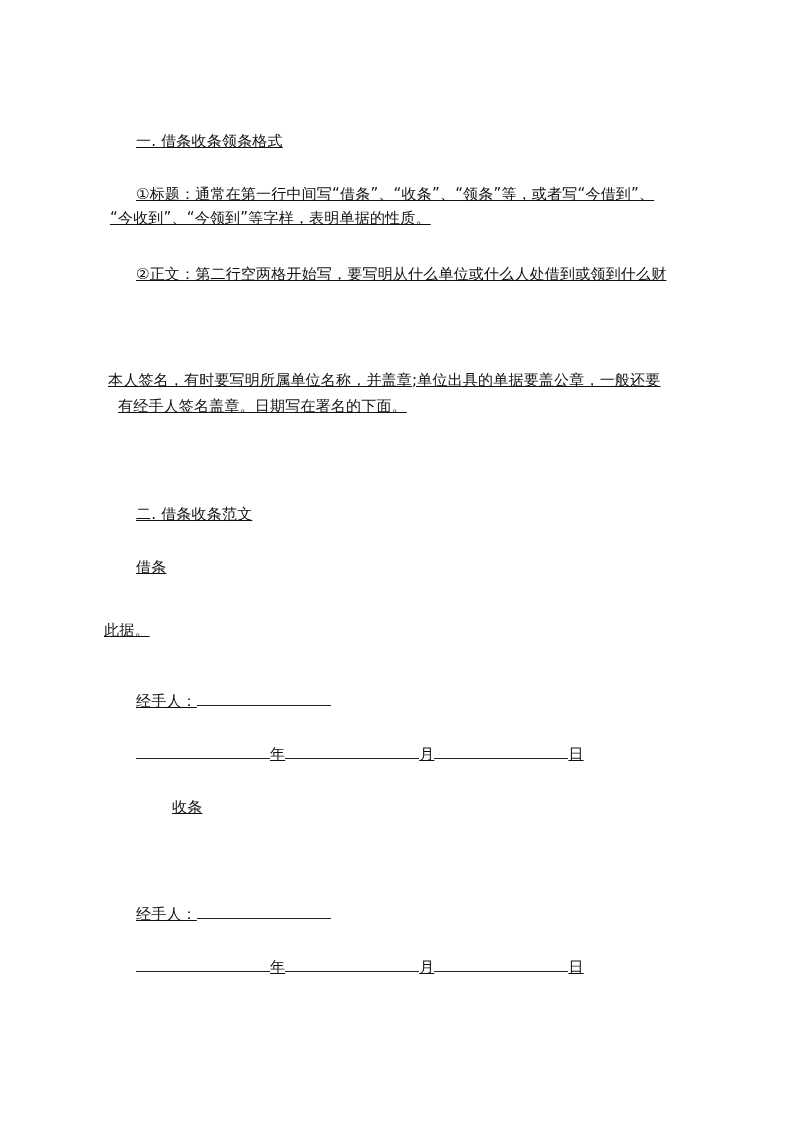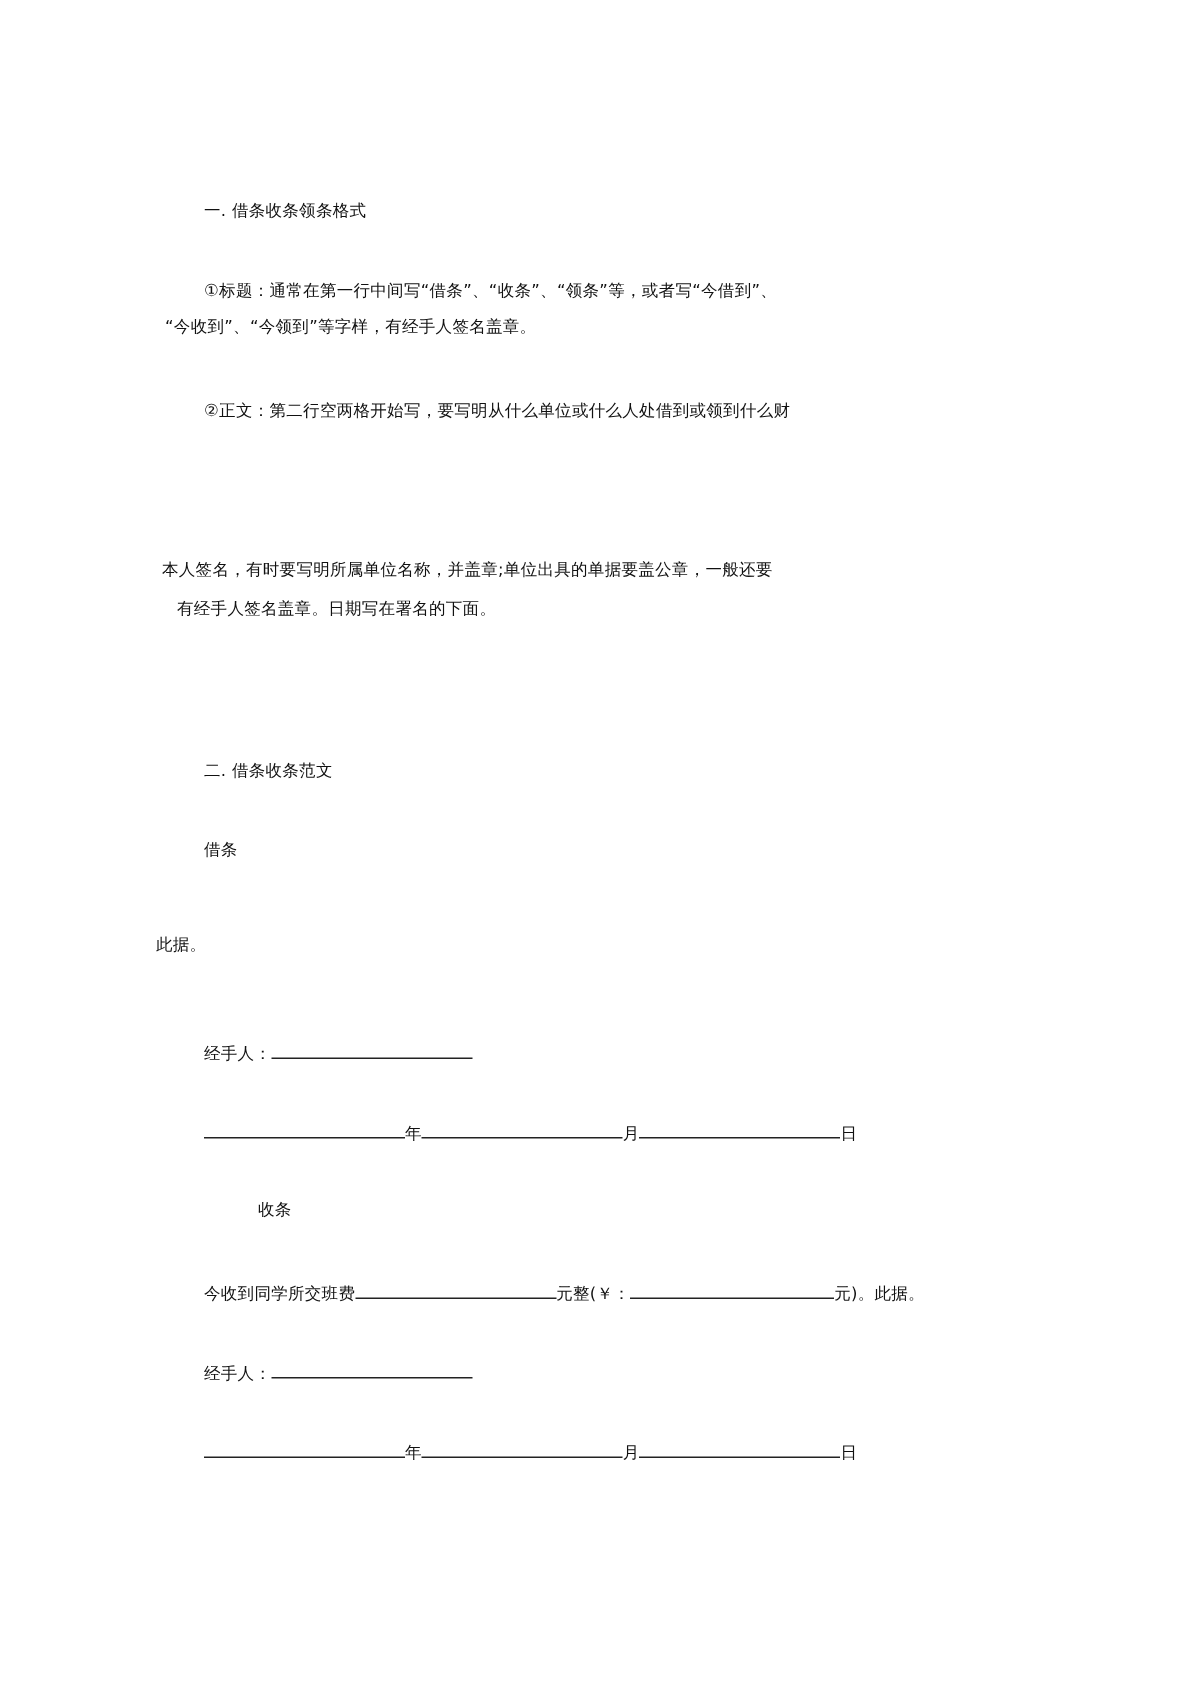--- a/index.html
+++ b/index.html
@@ -1,31 +1,31 @@
 <!DOCTYPE html>
 <html><head>
 <meta charset="utf-8">
 <style>
   html, body { margin: 0; padding: 0; background: #ffffff; }
   body { width: 793px; height: 1122px; position: relative; overflow: hidden;
          font-family: "DejaVu Sans", "Liberation Sans", sans-serif; color: #111111; }
   .page { position: absolute; left: 0; top: 0; width: 793px; height: 1122px; background: #ffffff; }
-  .line { position: absolute; font-size: 11px; line-height: 20px; white-space: nowrap; letter-spacing: 0.2px; }
+  .line { position: absolute; font-size: 15px; line-height: 20px; white-space: nowrap; letter-spacing: 0.2px; text-decoration: underline; }
   .blank { display: inline-block; border-bottom: 1px solid #222; height: 14px; vertical-align: baseline; margin: 0; }
   .b-gap { margin-left: 2px; }
 </style>
 </head>
 <body>
 
 <div class="page">
 
   <div class="line" style="left:136px; top:131px;">一. 借条收条领条格式</div>
 
   <div class="line" style="left:136px; top:184px;">①标题：通常在第一行中间写“借条”、“收条”、“领条”等，或者写“今借到”、</div>
-  <div class="line" style="left:110px; top:208px;">“今收到”、“今领到”等字样，有经手人签名盖章。</div>
+  <div class="line" style="left:110px; top:208px;">“今收到”、“今领到”等字样，表明单据的性质。</div>
 
   <div class="line" style="left:136px; top:264px;">②正文：第二行空两格开始写，要写明从什么单位或什么人处借到或领到什么财</div>
 
   <div class="line" style="left:108px; top:370px;">本人签名，有时要写明所属单位名称，并盖章;单位出具的单据要盖公章，一般还要</div>
   <div class="line" style="left:104px; top:396px;margin-left:14px;">有经手人签名盖章。日期写在署名的下面。</div>
 
 
   <div class="line" style="left:136px; top:504px;">二. 借条收条范文</div>
 
   <div class="line" style="left:136px; top:557px;">借条</div>
@@ -35,23 +35,20 @@
   <div class="line" style="left:136px; top:691px;">
     <span>经手人：</span><span class="blank" style="width:134px;"></span>
   </div>
 
   <div class="line" style="left:136px; top:744px;">
     <span class="blank" style="width:134px;"></span><span>年</span><span class="blank" style="width:134px;"></span><span>月</span><span class="blank" style="width:134px;"></span><span>日</span>
   </div>
 
   <div class="line" style="left:136px; top:797px;margin-left:36px;">收条</div>
 
-  <div class="line" style="left:136px; top:851px;">
-    <span>今收到同学所交班费</span><span class="blank" style="width:134px;"></span><span>元整(￥：</span><span class="blank" style="width:136px;"></span><span>元)。此据。</span>
-  </div>
 
   <div class="line" style="left:136px; top:904px;">
     <span>经手人：</span><span class="blank" style="width:134px;"></span>
   </div>
 
   <div class="line" style="left:136px; top:957px;">
     <span class="blank" style="width:134px;"></span><span>年</span><span class="blank" style="width:134px;"></span><span>月</span><span class="blank" style="width:134px;"></span><span>日</span>
   </div>
 
 </div>

